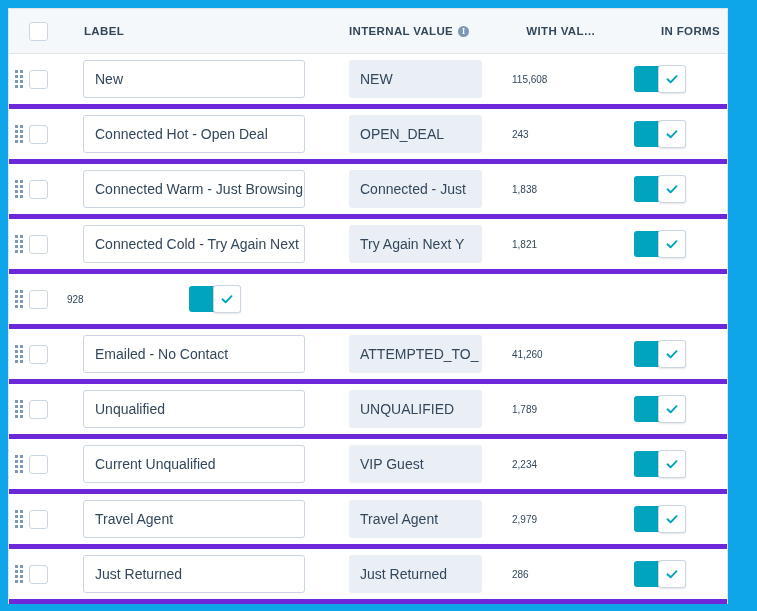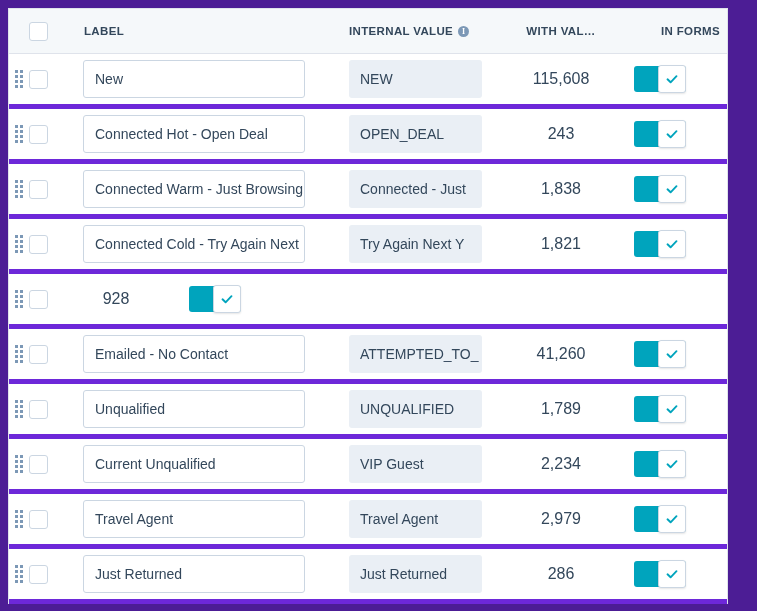--- a/index.html
+++ b/index.html
@@ -9,21 +9,21 @@
     width: 757px;
     height: 611px;
     overflow: hidden;
     font-family: "Liberation Sans", sans-serif;
   }
 
   #app {
     position: relative;
     width: 757px;
     height: 611px;
-    background: #4c1d95;
+    background: #0ea5e9;
   }
 
   
   .table-wrap {
     position: absolute;
     left: 8px;
     top: 8px;
     width: 720px;
     border: 1px solid #dfe3eb;
     border-bottom: none;
@@ -164,23 +164,23 @@
     box-sizing: border-box;
     outline: none;
     margin-left: 12px;
     white-space: nowrap;
     overflow: hidden;
     line-height: 38px;
     cursor: default;
   }
 
   .count-cell {
-    font-size: 16px;
+    font-size: 10px;
     color: #33475b;
-    text-align: center;
+    text-align: left;
     padding-right: 10px;
     box-sizing: border-box;
     white-space: nowrap;
   }
 
   
   .row .col-forms { display: flex; align-items: center; padding-left: 14px; }
 
   .toggle {
     position: relative;

